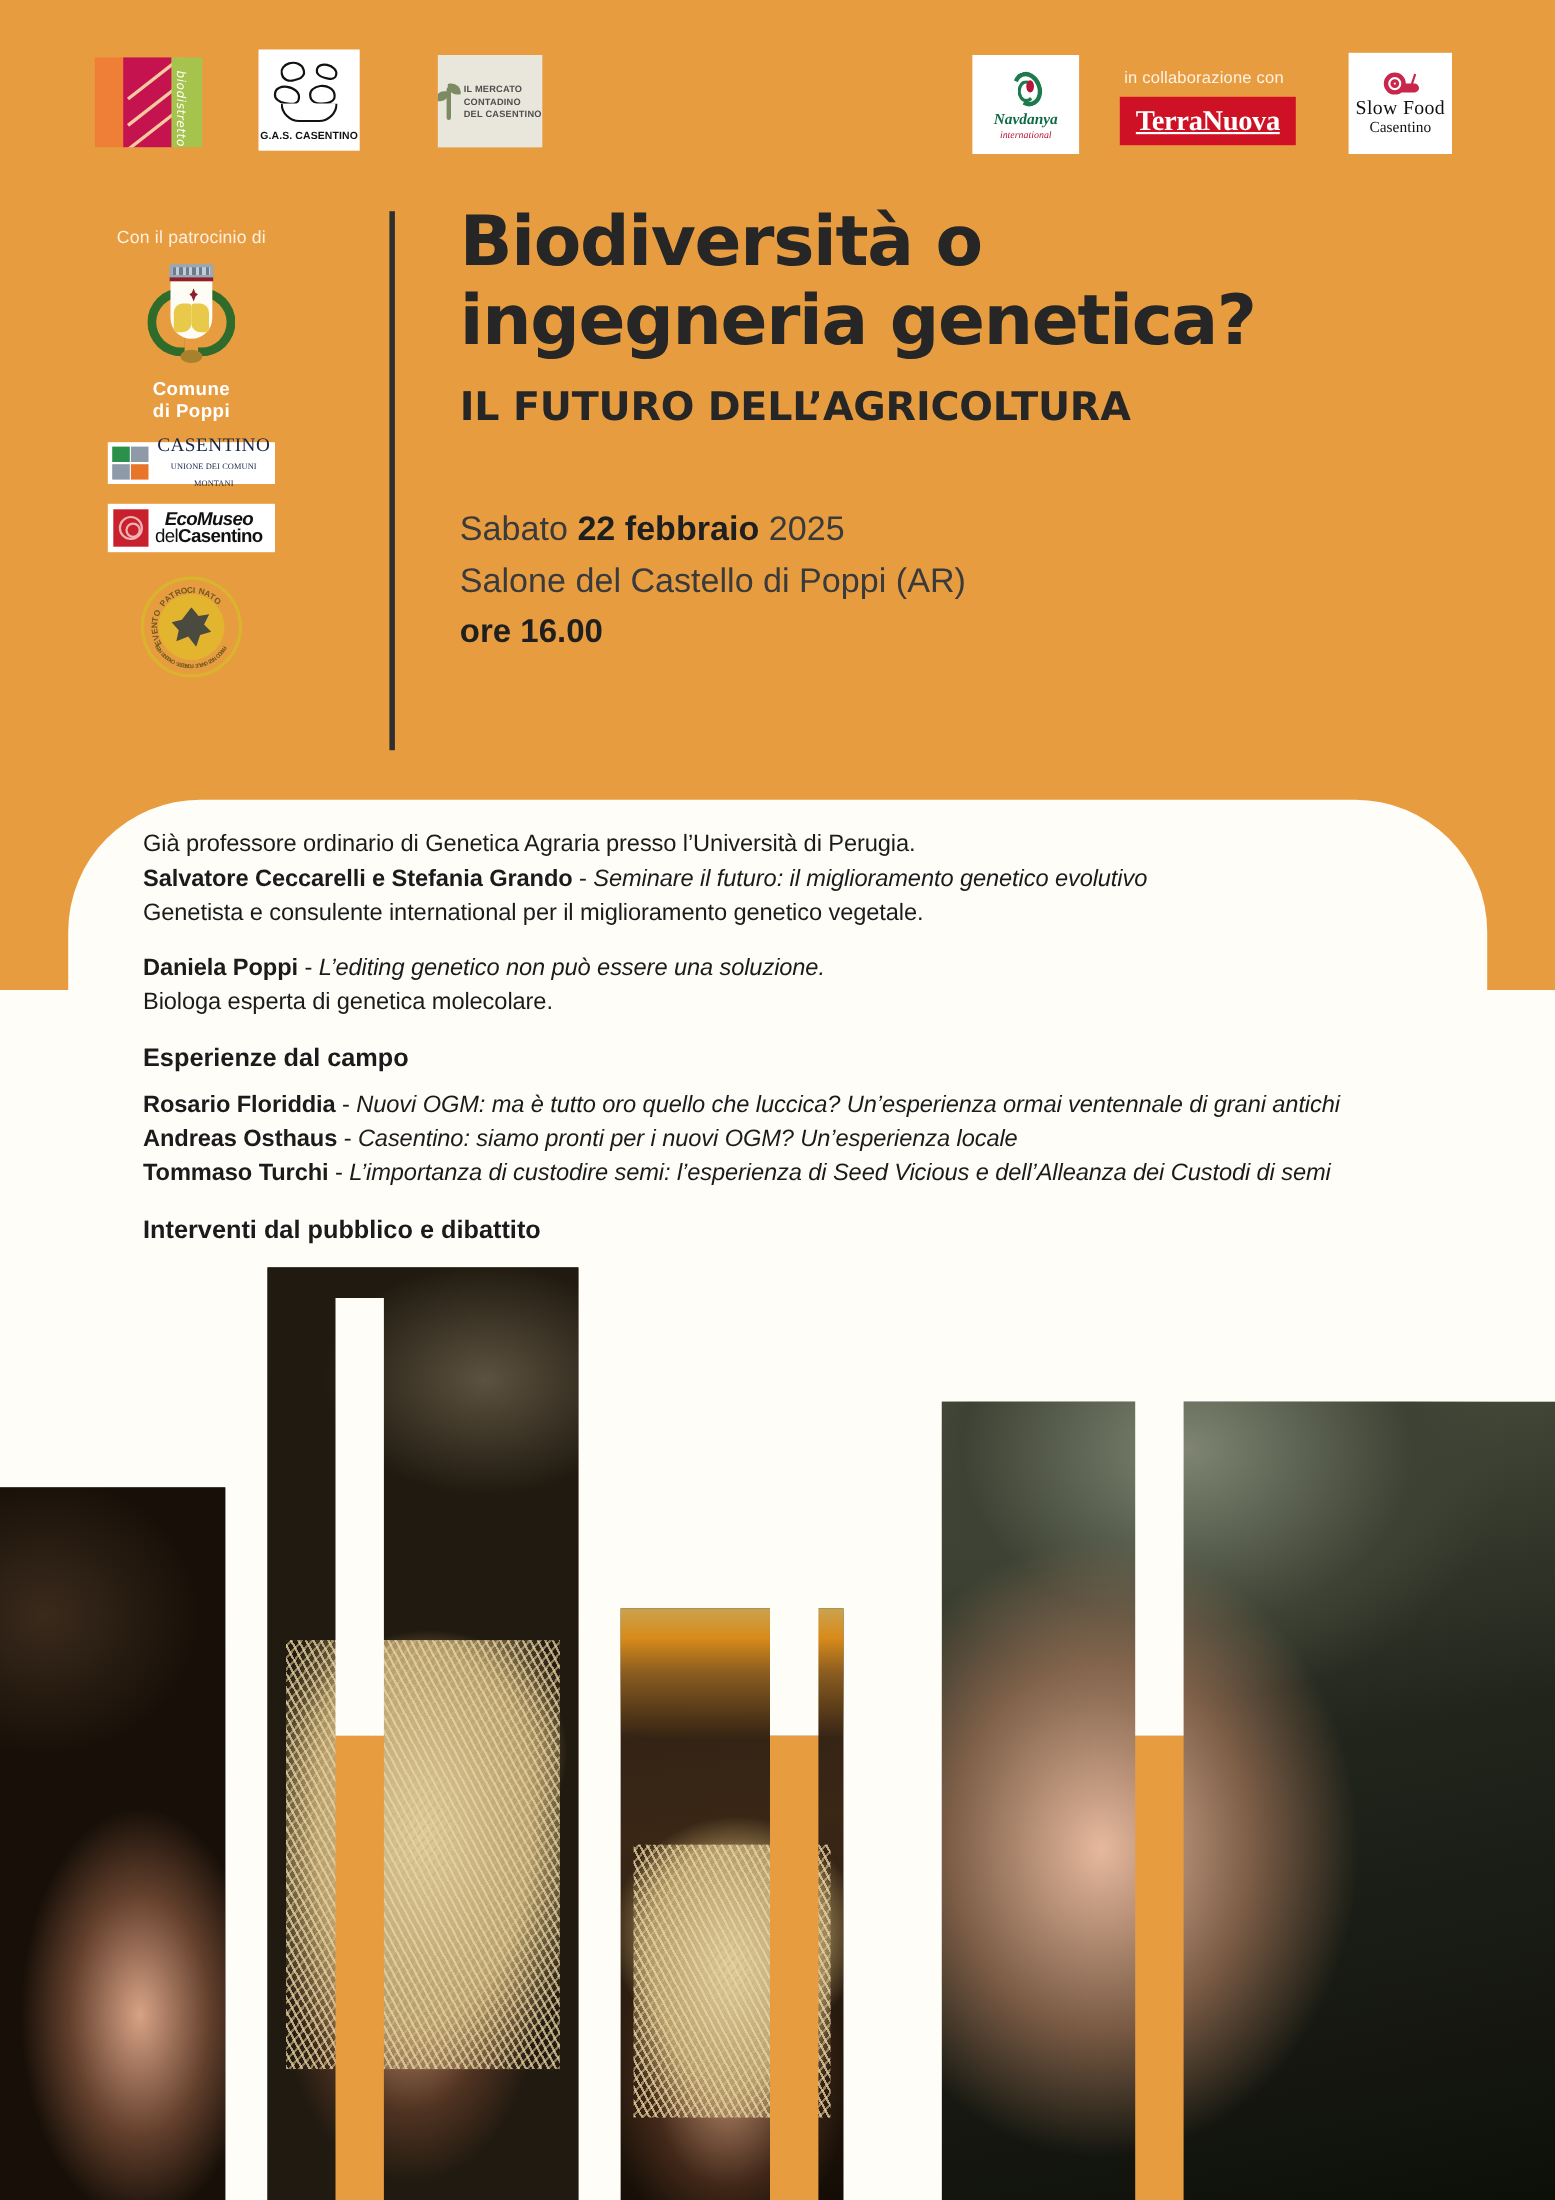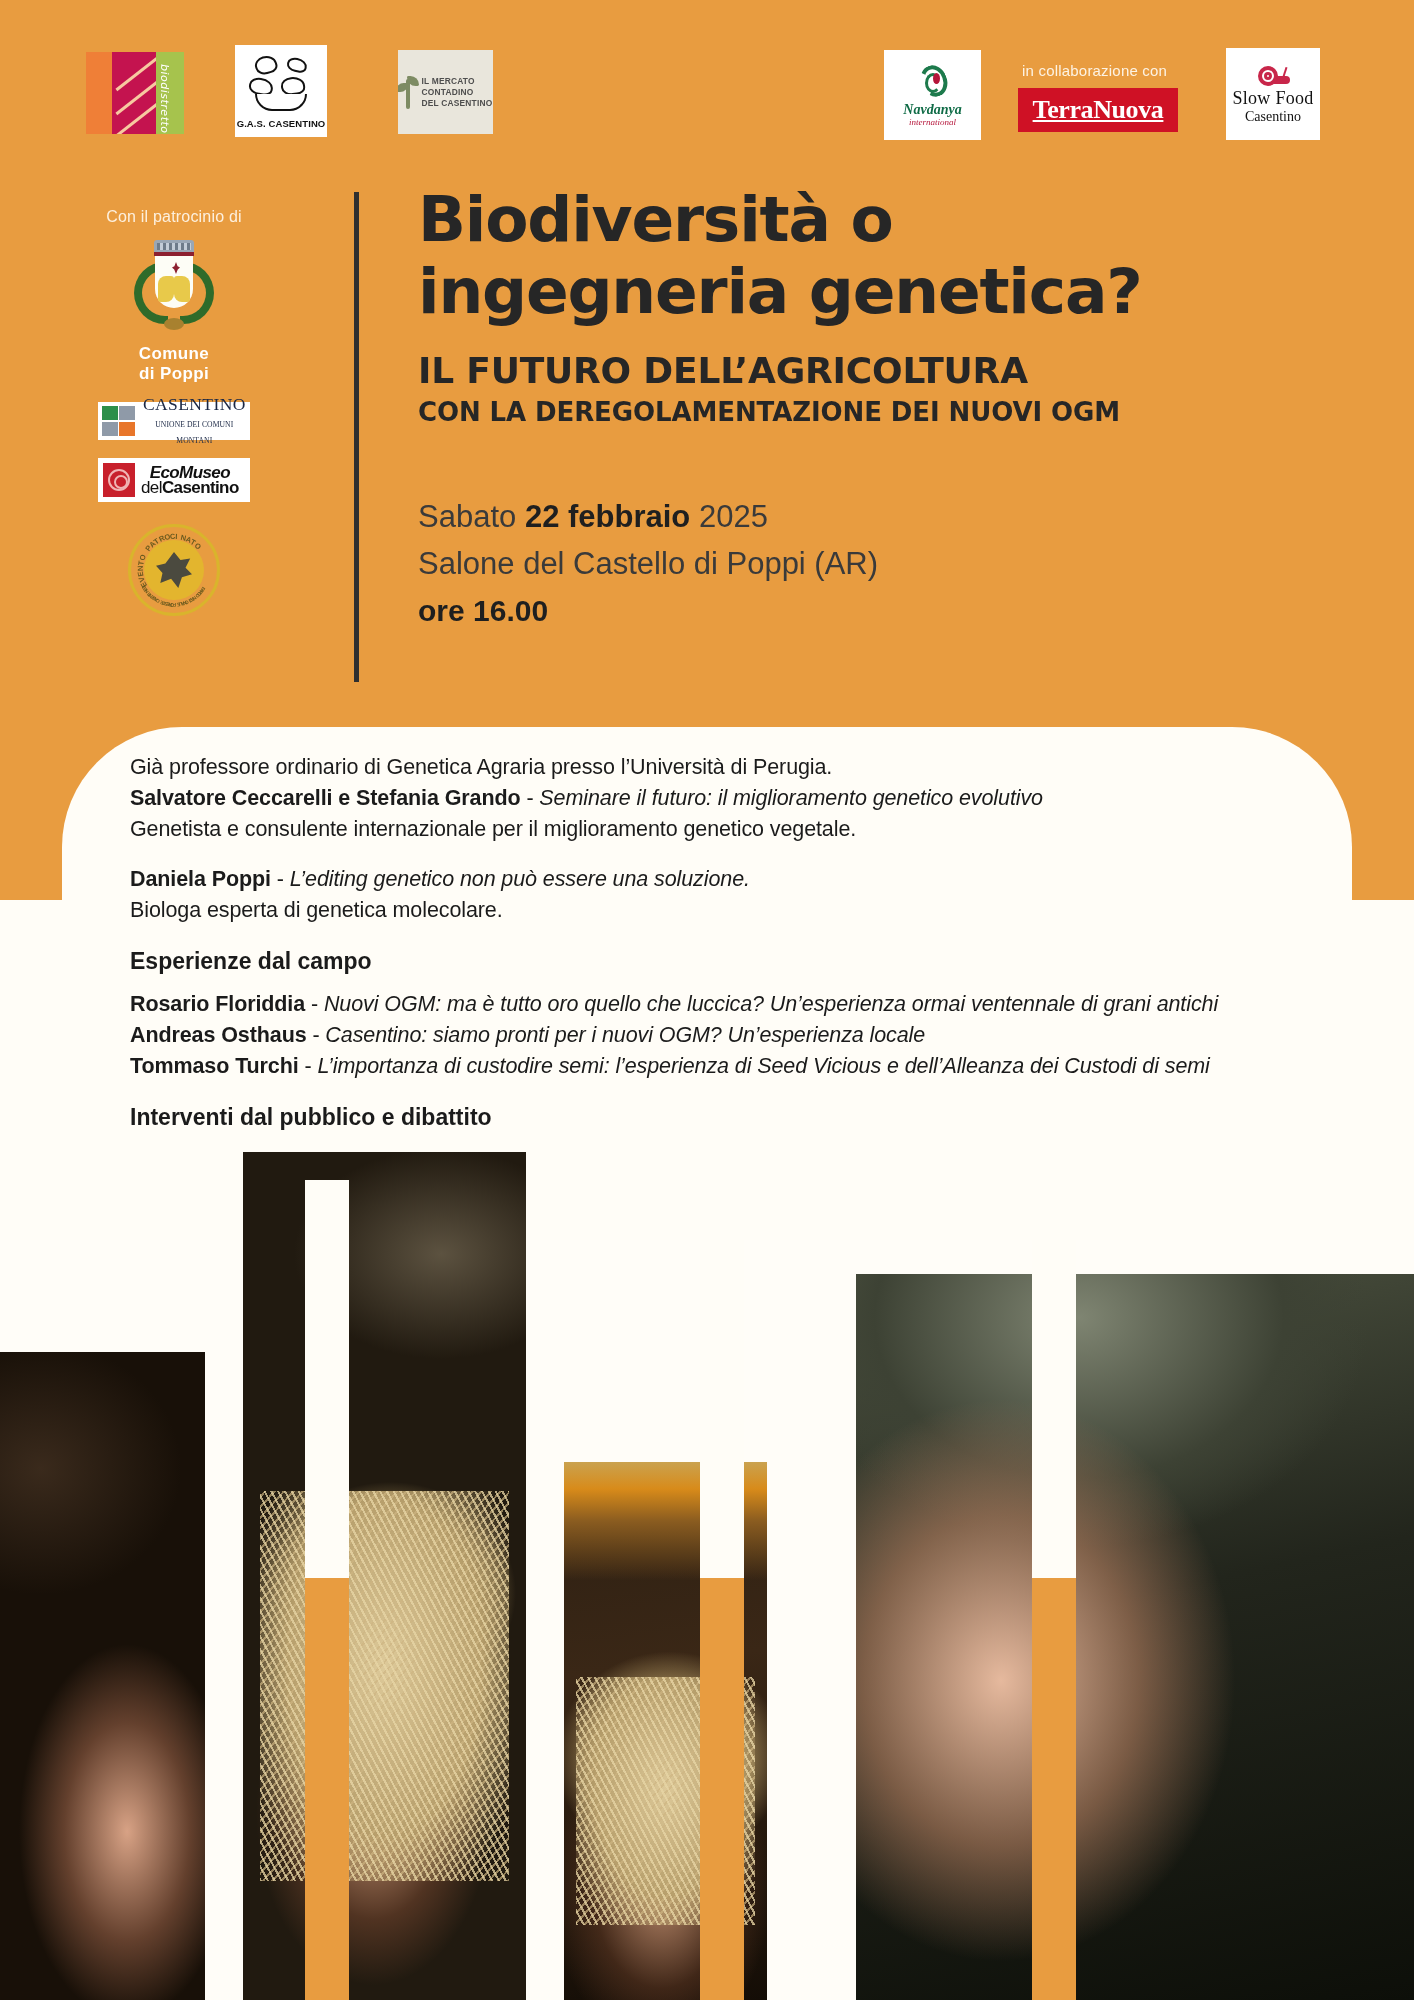--- a/index.html
+++ b/index.html
@@ -465,42 +465,41 @@
   </div>
 </div>
 
 <div class="divider"></div>
 <div class="title-block">
   <div class="main-title">
     <span>Biodiversità o</span><br>
     <span>ingegneria genetica?</span>
   </div>
   <div class="sub1">IL FUTURO DELL’AGRICOLTURA</div>
-  <div class="sub2">CON LA DEREGOLAMENTAZIONE DEI NUOVI OGM</div>
 
   <div class="when">
     <div>
       <span>Sabato</span>
       <b>22 febbraio</b>
       <span>2025</span>
     </div>
     <div>Salone del Castello di Poppi (AR)</div>
     <div class="time">ore 16.00</div>
   </div>
 </div>
 
 <div class="white-panel"></div>
 
 <div class="program">
 
   <div class="pg-line">Già professore ordinario di Genetica Agraria presso l’Università di Perugia.</div>
   <div class="pg-line">
     <b>Salvatore Ceccarelli e Stefania Grando</b><span> - </span><i>Seminare il futuro: il miglioramento genetico evolutivo</i>
   </div>
-  <div class="pg-line">Genetista e consulente internazionale per il miglioramento genetico vegetale.</div>
+  <div class="pg-line">Genetista e consulente international per il miglioramento genetico vegetale.</div>
 
   <div class="pg-gap"></div>
 
   <div class="pg-line">
     <b>Daniela Poppi</b><span> - </span><i>L’editing genetico non può essere una soluzione.</i>
   </div>
   <div class="pg-line">Biologa esperta di genetica molecolare.</div>
 
   <div class="pg-gap"></div>
 

